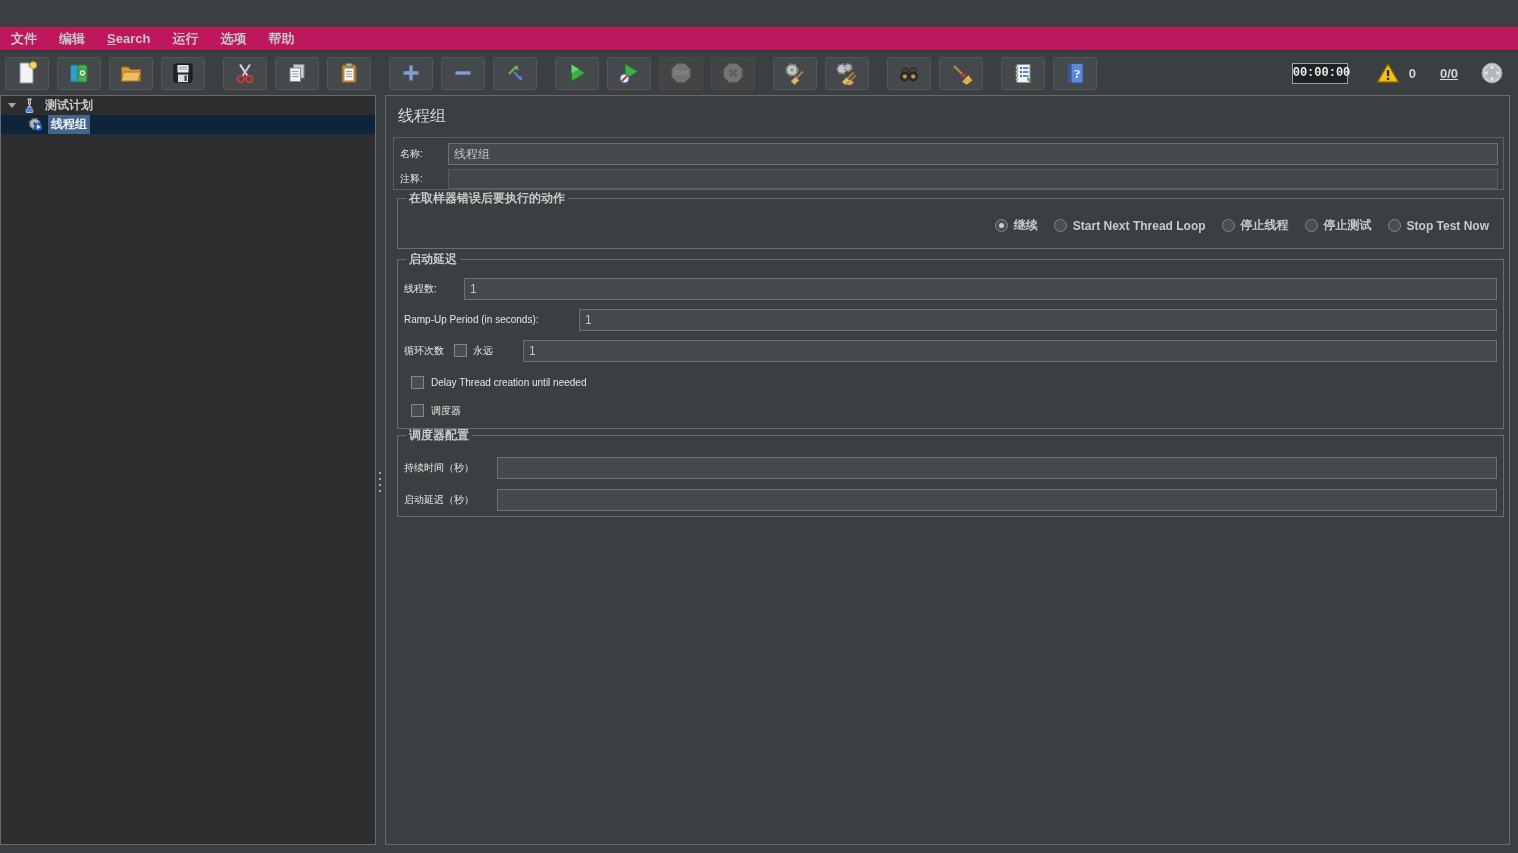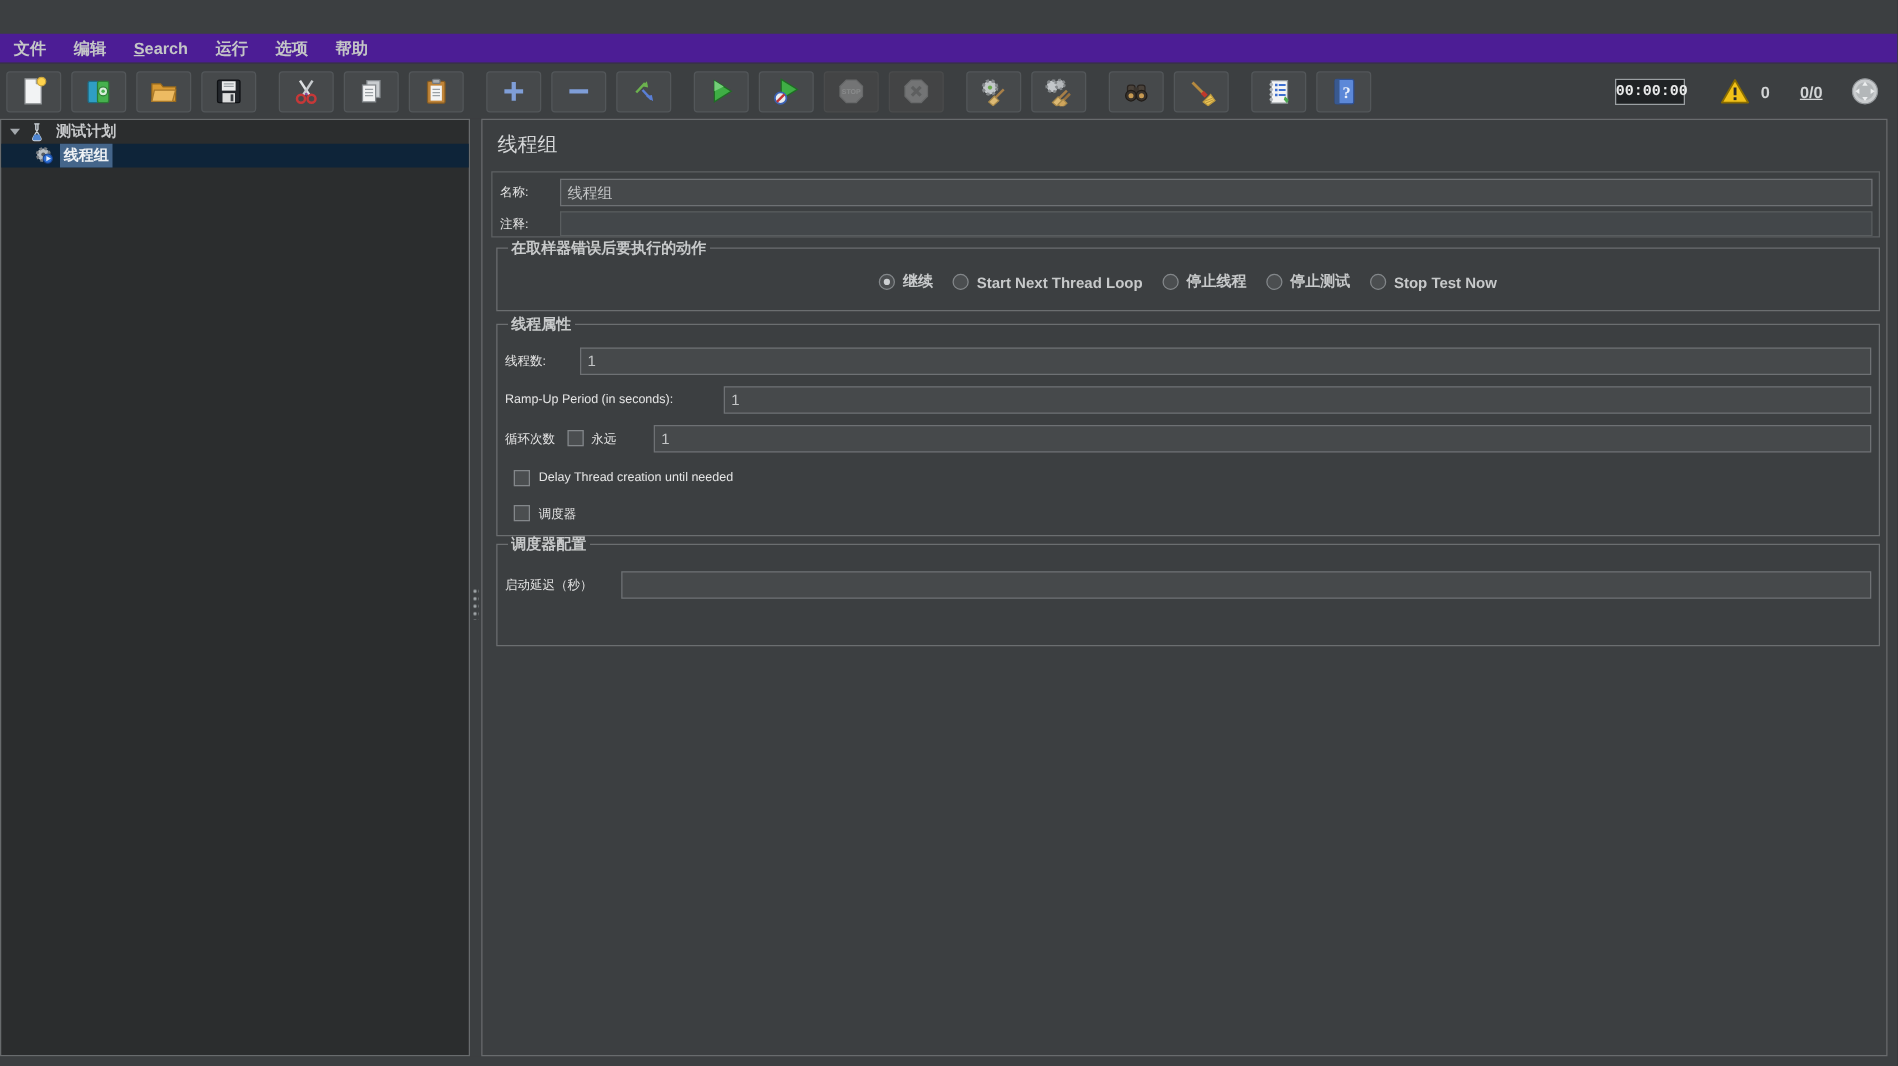--- a/index.html
+++ b/index.html
@@ -14,21 +14,21 @@
   .win-controls { position:absolute; right:0; top:0; height:27px; display:flex; }
   .win-btn { width:46px; height:27px; display:flex; align-items:center; justify-content:center; }
   .wc-min { width:12px; height:2px; background:#8a8a8a; }
   .wc-max { width:11px; height:11px; border:1.5px solid #8a8a8a; }
   .wc-close { position:relative; width:13px; height:13px; }
   .wc-close::before,.wc-close::after { content:""; position:absolute; left:6px; top:0;
     width:1.7px; height:13px; background:#8a8a8a; }
   .wc-close::before { transform:rotate(45deg); } .wc-close::after { transform:rotate(-45deg); }
 
   
-  .menubar { position:absolute; left:0; top:27px; width:1518px; height:24px; background:#4c1d95;
+  .menubar { position:absolute; left:0; top:27px; width:1518px; height:24px; background:#be185d;
     display:flex; align-items:center; border-bottom:1px solid #323537; }
   .menu-item { display:inline-block; padding:3px 11px; font-size:13px; font-weight:bold; color:#c4c6c7; }
   .menu-item.underline-first::first-letter { text-decoration:underline; }
 
   
   .toolbar { position:absolute; left:0; top:51px; width:1518px; height:44px; background:#3c3f41;
     display:flex; align-items:center; padding:0 14px 0 5px; }
   .tbtn { width:44px; height:33px; margin-right:8px; background:#46494b; border:1px solid #53575a;
     border-radius:3px; display:flex; align-items:center; justify-content:center; flex:none; }
   .tbtn.grp { margin-left:10px; }
@@ -73,21 +73,21 @@
   .tfield { height:22px; background:#46494b; border:1px solid #6e7174; color:#c3c5c6;
     font-size:12px; padding:0 5px; flex:1; font-family:inherit; }
   .tfield.dim { background:#43474a; border-color:#595d5f; height:20px; }
 
   fieldset { position:absolute; left:11px; width:1107px; border:1px solid #6b6e70; padding:0 6px; }
   legend { font-size:12px; font-weight:bold; color:#c7c9ca; padding:0 3px; margin-left:2px; }
   .fs-error { top:94px; height:59px; }
   .fs-props { top:155px; height:178px; }
   .fs-sched { top:331px; height:90px; }
 
-  .radio-row { display:flex; justify-content:center; align-items:center; margin-top:10px; }
+  .radio-row { display:flex; justify-content:flex-end; align-items:center; margin-top:10px; }
   .radio-opt { display:flex; align-items:center; margin:0 8px; }
   .radio { width:13px; height:13px; border-radius:50%; background:#4b4e50; border:1px solid #83878a;
     margin-right:6px; position:relative; flex:none; }
   .radio.selected::after { content:""; position:absolute; left:3px; top:3px; width:5px; height:5px;
     border-radius:50%; background:#cdd0d2; }
   .radio-label { font-size:12px; font-weight:bold; color:#c7c9ca; }
 
   .checkbox { width:13px; height:13px; background:#4b4e50; border:1px solid #83878a;
     margin-right:7px; flex:none; }
   .prop-row { margin-top:8px; height:23px; }
@@ -371,21 +371,21 @@
           <span class="radio-label">停止测试</span>
         </label>
         <label class="radio-opt">
           <span class="radio"></span>
           <span class="radio-label">Stop Test Now</span>
         </label>
       </div>
     </fieldset>
 
     <fieldset class="fs-props">
-      <legend>线程属性</legend>
+      <legend>启动延迟</legend>
 
       <div class="form-row prop-row">
         <span class="lbl lblw-threads">线程数:</span>
         <input class="tfield" type="text" value="1" style="">
       </div>
 
       <div class="form-row prop-row">
         <span class="lbl lblw-ramp">Ramp-Up Period (in seconds):</span>
         <input class="tfield" type="text" value="1" style="">
       </div>
@@ -406,20 +406,24 @@
 
       <div class="chk-row">
         <span class="checkbox"></span>
         <span class="lbl">调度器</span>
       </div>
     </fieldset>
 
     <fieldset class="fs-sched">
       <legend>调度器配置</legend>
 
+      <div class="form-row sched-row">
+        <span class="lbl lblw-sched">持续时间（秒）</span>
+        <input class="tfield" type="text" value="" style="">
+      </div>
 
       <div class="form-row sched-row">
         <span class="lbl lblw-sched">启动延迟（秒）</span>
         <input class="tfield" type="text" value="" style="">
       </div>
     </fieldset>
   </div>
 
 </div>
 

